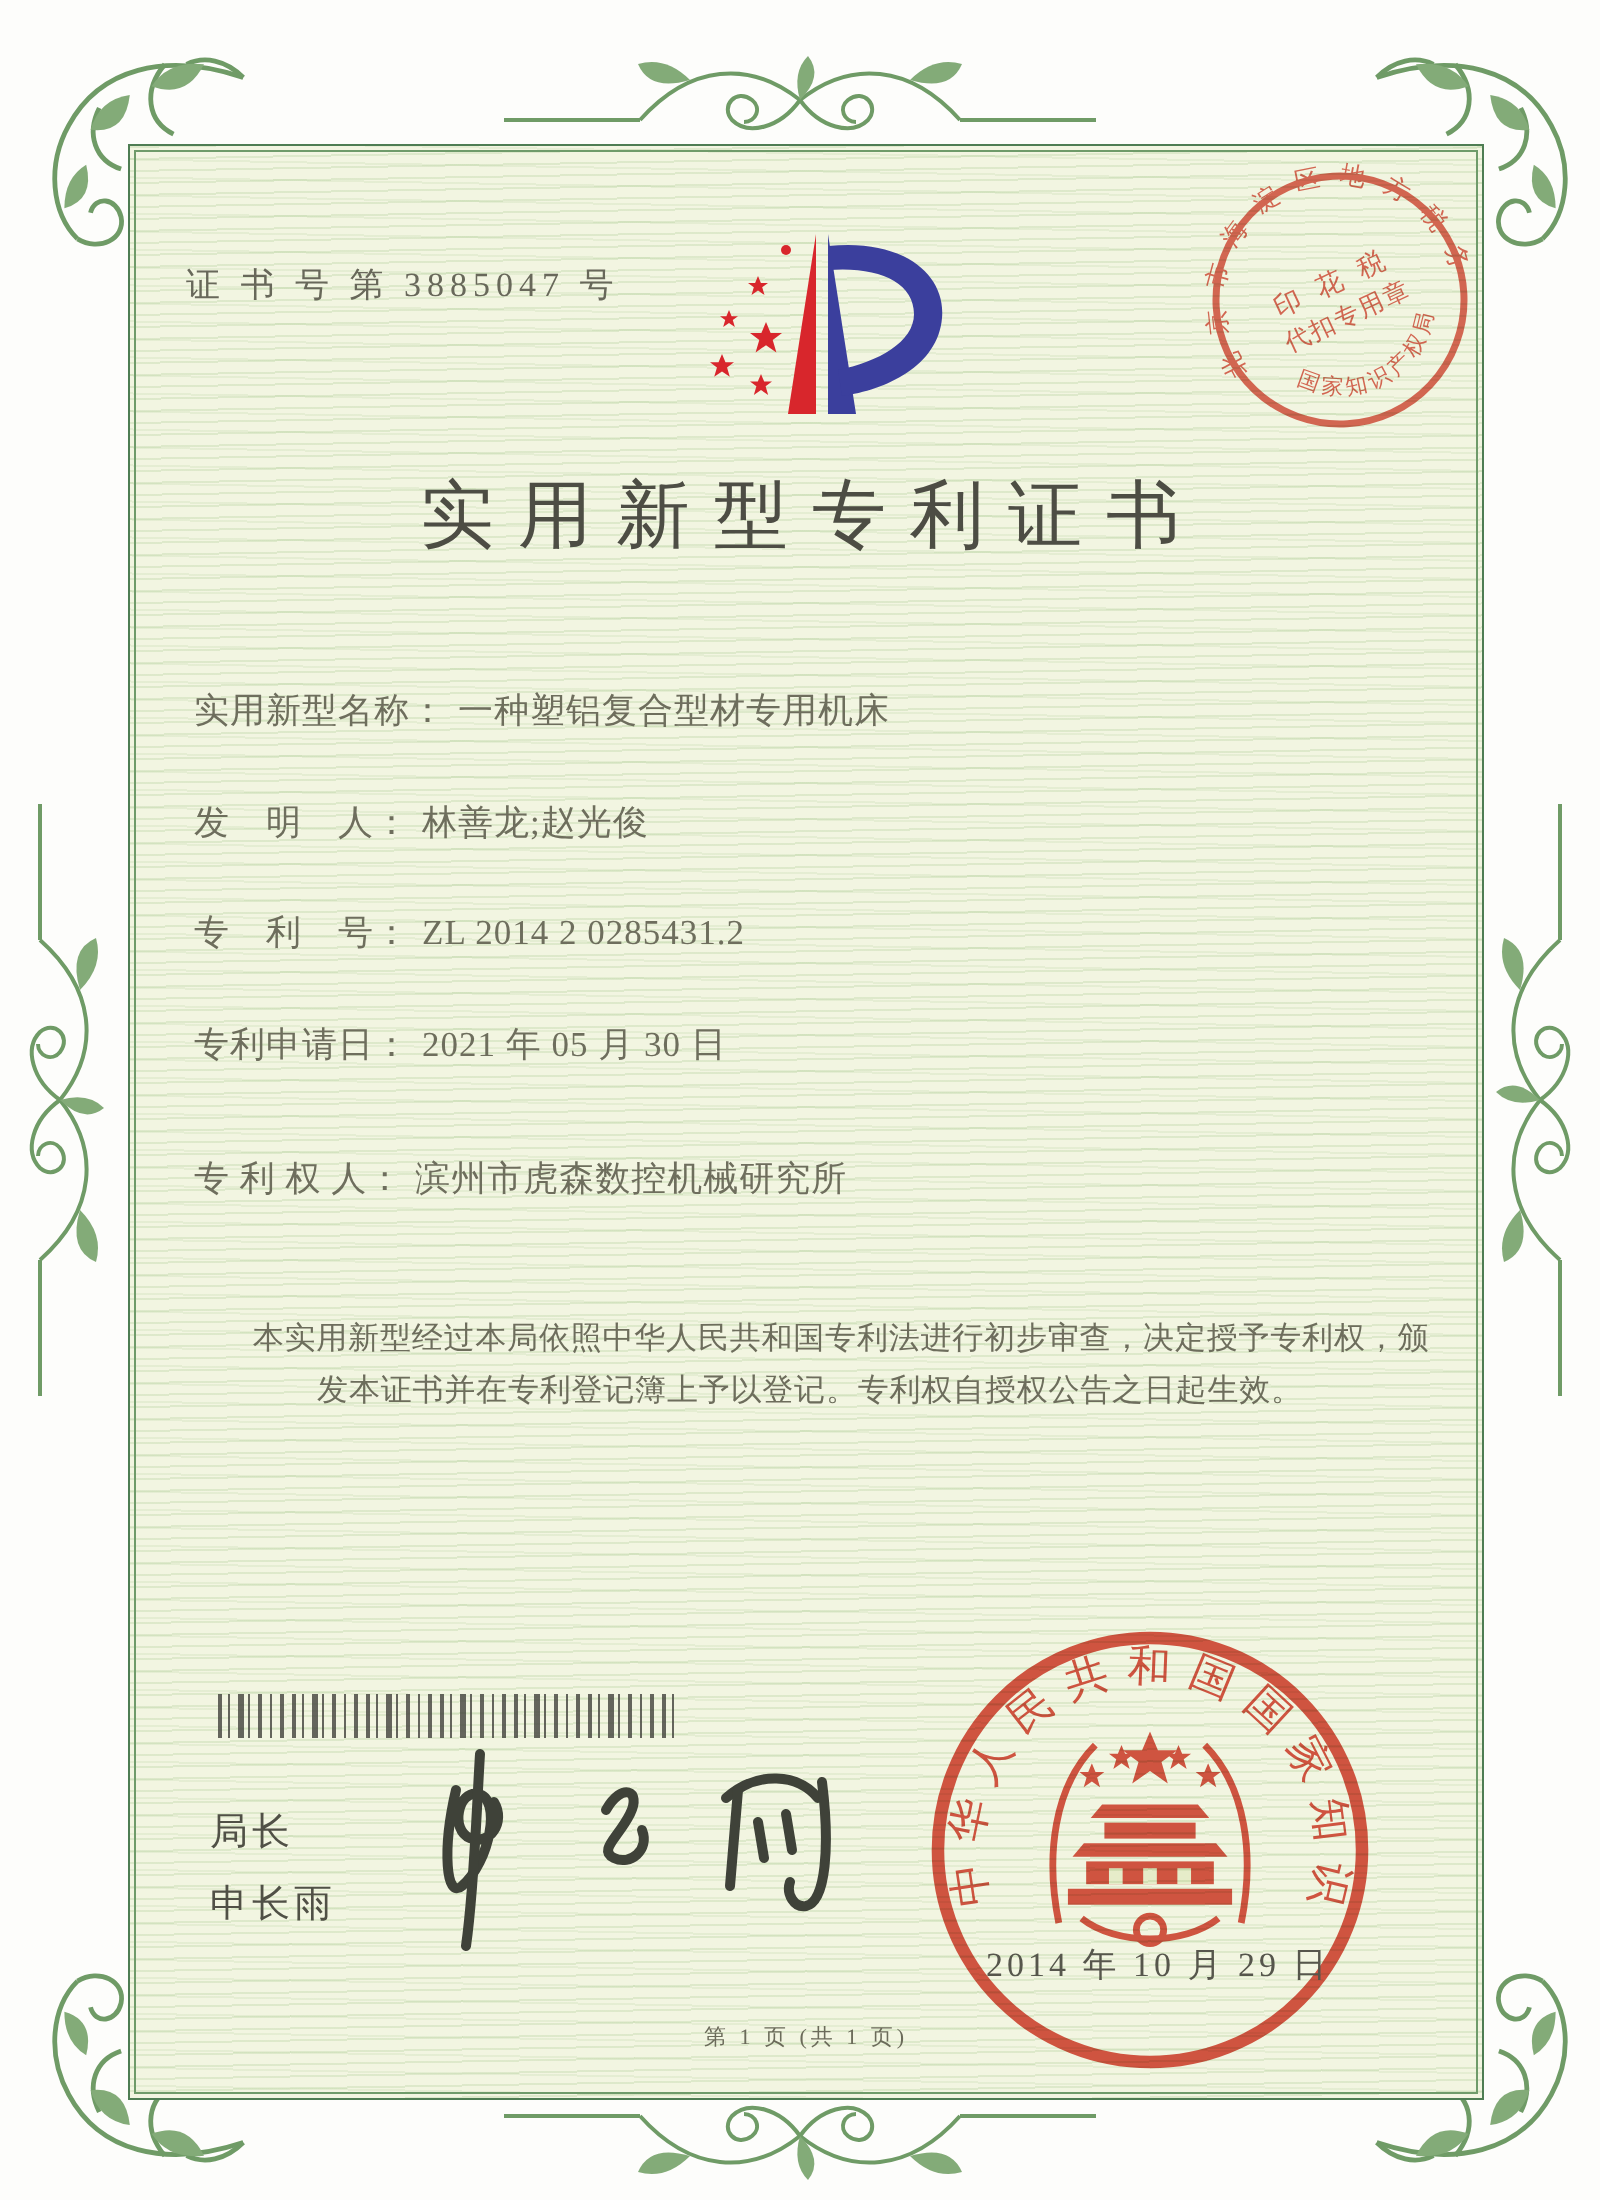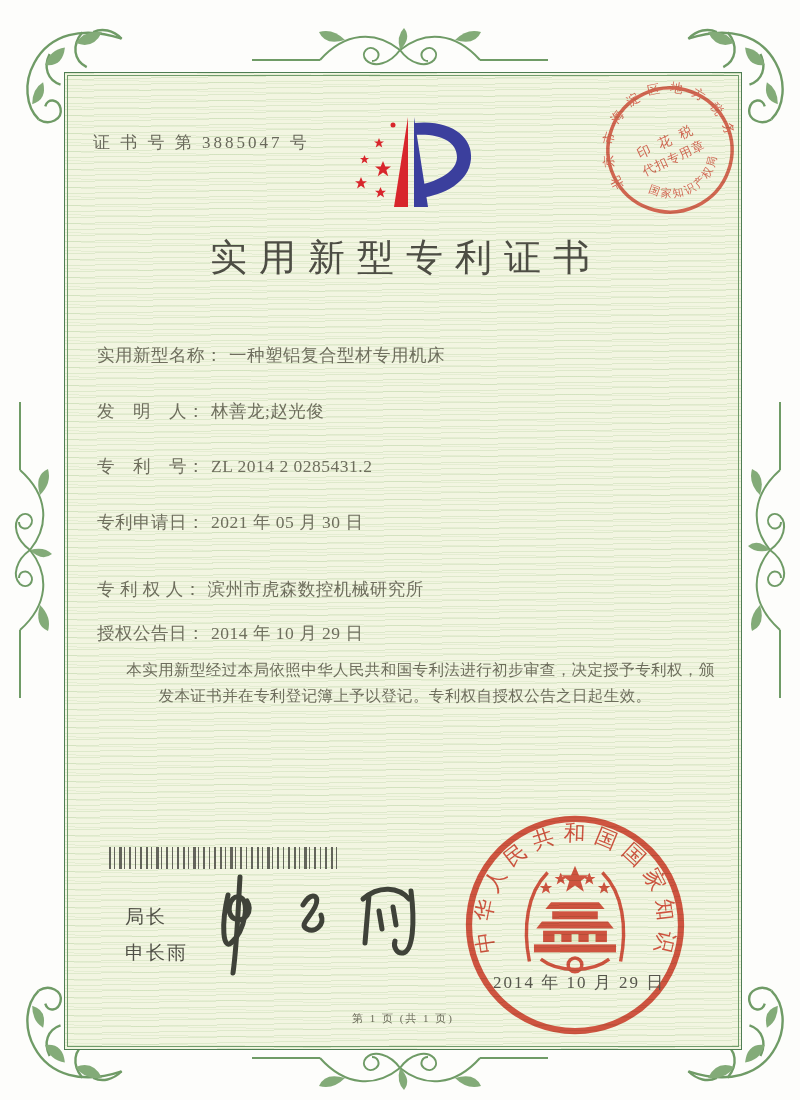--- a/index.html
+++ b/index.html
@@ -41,21 +41,21 @@
   .barcode{position:absolute;left:44px;top:774px;width:228px;height:22px;opacity:.82;
     background:repeating-linear-gradient(90deg,
       #45453f 0 2px, rgba(0,0,0,0) 2px 5px,
       #45453f 5px 6px, rgba(0,0,0,0) 6px 10px,
       #45453f 10px 13px, rgba(0,0,0,0) 13px 15px,
       #45453f 15px 16px, rgba(0,0,0,0) 16px 20px,
       #45453f 20px 22px, rgba(0,0,0,0) 22px 26px,
       #45453f 26px 27px, rgba(0,0,0,0) 27px 31px,
       #45453f 31px 33px, rgba(0,0,0,0) 33px 37px);}
   
-  .officer{position:absolute;left:60px;top:826px;font-size:19px;color:#505046;line-height:36px;letter-spacing:2px;}
+  .officer{position:absolute;left:40px;top:826px;font-size:19px;color:#505046;line-height:36px;letter-spacing:2px;}
   .autograph{position:absolute;left:128px;top:792px;}
   
   .seal{position:absolute;left:396px;top:738px;opacity:.88;mix-blend-mode:multiply;}
   .seal-date{position:absolute;left:428px;top:898px;font-size:17px;color:#56564c;letter-spacing:2px;z-index:3;}
   
   .footer{position:absolute;left:0;top:938px;width:100%;text-align:center;
           font-size:11px;color:#6b6b5a;letter-spacing:2px;}
 </style>
 </head>
 <body>
@@ -167,23 +167,20 @@
       <span class="f-label">发　明　人：</span><span class="f-value">林善龙;赵光俊</span>
     </div>
     <div class="field-row fr2">
       <span class="f-label">专　利　号：</span><span class="f-value">ZL 2014 2 0285431.2</span>
     </div>
     <div class="field-row fr3">
       <span class="f-label">专利申请日：</span><span class="f-value">2021 年 05 月 30 日</span>
     </div>
     <div class="field-row fr4">
       <span class="f-label">专 利 权 人：</span><span class="f-value">滨州市虎森数控机械研究所</span>
-    </div>
-    <div class="field-row fr5">
-      <span class="f-label">授权公告日：</span><span class="f-value">2014 年 10 月 29 日</span>
     </div>
 
     <div class="paras">
       <p>本实用新型经过本局依照中华人民共和国专利法进行初步审查，决定授予专利权，颁发本证书并在专利登记簿上予以登记。专利权自授权公告之日起生效。</p>
     </div>
 
     <div class="barcode"></div>
 
     <div class="officer">
       <div>局长</div>

